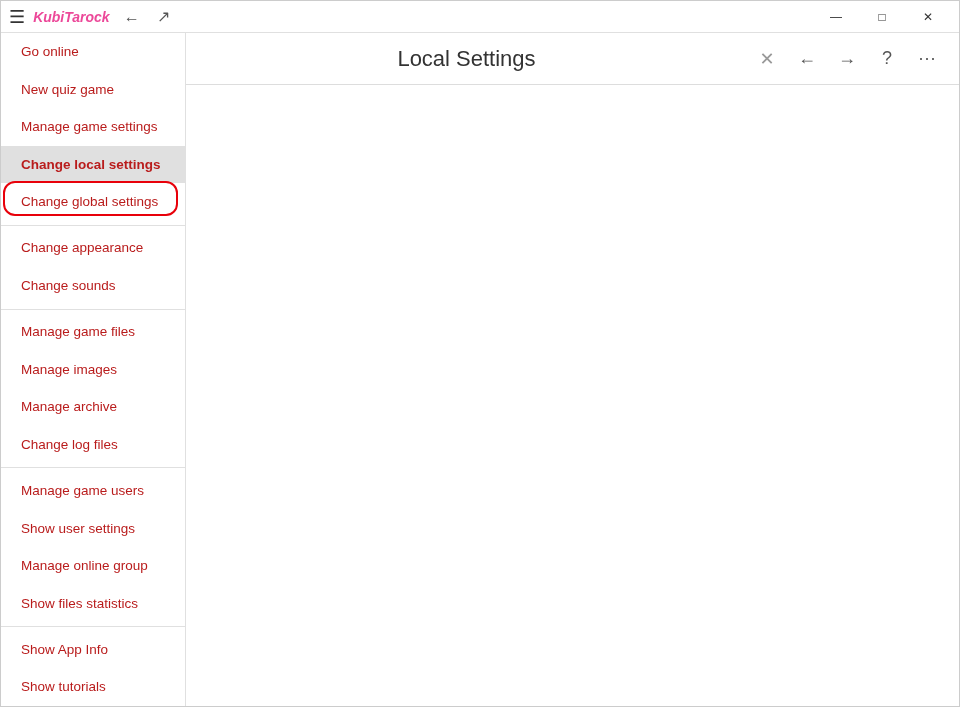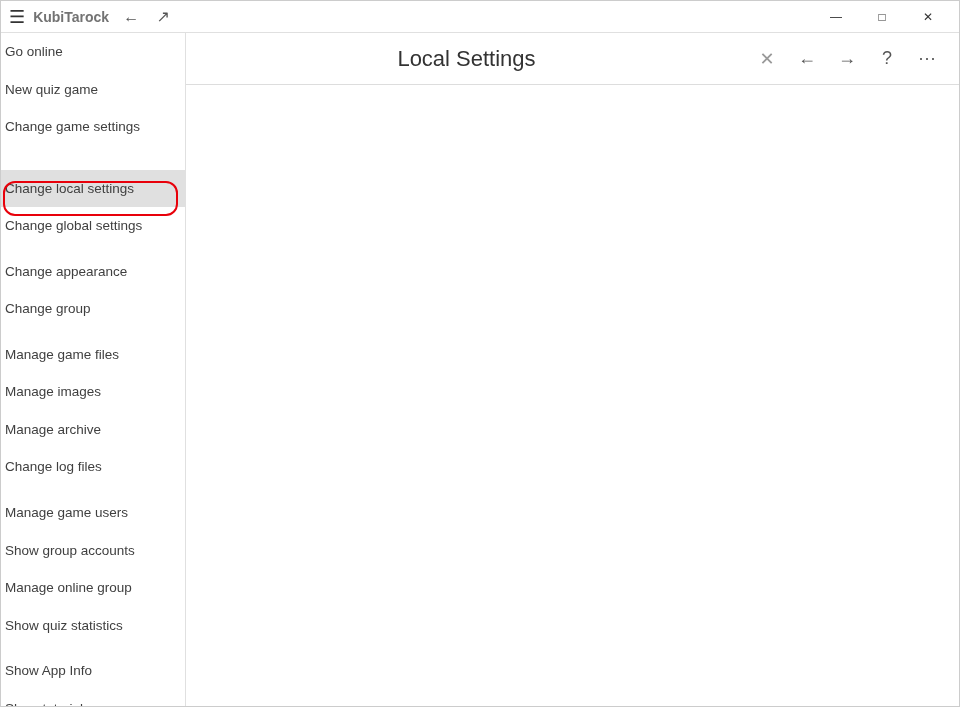--- a/index.html
+++ b/index.html
@@ -4,33 +4,33 @@
   <style>
     * { box-sizing: border-box; margin: 0; padding: 0; }
     body { font-family: 'Segoe UI', Arial, sans-serif; font-size: 14px; background: #f0f0f0; width: 960px; height: 707px; overflow: hidden; }
 
     .window { width: 960px; height: 707px; display: flex; flex-direction: column; border: 1px solid #ccc; background: #fff; }
 
     
     .titlebar { height: 32px; background: #fff; display: flex; align-items: center; padding: 0 8px; border-bottom: 1px solid #e0e0e0; user-select: none; flex-shrink: 0; }
     .titlebar-left { display: flex; align-items: center; gap: 8px; flex: 1; }
     .hamburger { font-size: 18px; cursor: pointer; color: #333; }
-    .app-title { font-size: 14px; font-weight: 600; color: #737373; }
+    .app-title { font-size: 14px; font-weight: 600; color: #ec4899; font-style: italic; }
     .titlebar-nav { display: flex; gap: 4px; align-items: center; }
     .titlebar-btn { width: 28px; height: 28px; display: flex; align-items: center; justify-content: center; cursor: pointer; color: #555; font-size: 16px; border-radius: 3px; }
     .window-controls { display: flex; align-items: center; margin-left: auto; }
     .win-btn { width: 46px; height: 32px; display: flex; align-items: center; justify-content: center; cursor: pointer; font-size: 12px; color: #333; }
 
     
     .main { display: flex; flex: 1; overflow: hidden; }
 
     
     .sidebar { width: 185px; background: #fff; border-right: 1px solid #e0e0e0; display: flex; flex-direction: column; overflow-y: auto; flex-shrink: 0; }
-    .sidebar-item { padding: 10px 4px; cursor: pointer; color: #404040; font-size: 13.5px; line-height: 1.3; }
-    .sidebar-item.active { background: #e0e0e0; font-weight: 400; margin-top: 24px; }
+    .sidebar-item { padding: 10px 20px; cursor: pointer; color: #b91c1c; font-size: 13.5px; line-height: 1.3; }
+    .sidebar-item.active { background: #e0e0e0; font-weight: 700; }
     .sidebar-divider { height: 1px; background: #e0e0e0; margin: 4px 0; }
 
     
     .content { flex: 1; position: relative; overflow: hidden; }
 
     
     .game-topbar { height: 52px; background: #fff; display: flex; align-items: center; padding: 0 16px; gap: 20px; border-bottom: 1px solid #ddd; }
     .game-topbar-title { font-size: 22px; font-weight: 300; color: #333; flex: 1; text-align: center; }
     .game-topbar-actions { display: flex; gap: 8px; align-items: center; margin-left: auto; }
     .topbar-icon { width: 32px; height: 32px; display: flex; align-items: center; justify-content: center; cursor: pointer; color: #555; font-size: 18px; border-radius: 3px; }
@@ -64,36 +64,36 @@
   </div>
 
   <div class="main">
 
     <div class="sidebar" style="position:relative;">
 
       <div class="sidebar-highlight-oval"></div>
 
       <div class="sidebar-item">Go online</div>
       <div class="sidebar-item">New quiz game</div>
-      <div class="sidebar-item">Change game settings</div>
+      <div class="sidebar-item">Manage game settings</div>
       <div class="sidebar-item active">Change local settings</div>
       <div class="sidebar-item">Change global settings</div>
       <div class="sidebar-divider"></div>
       <div class="sidebar-item">Change appearance</div>
-      <div class="sidebar-item">Change group</div>
+      <div class="sidebar-item">Change sounds</div>
       <div class="sidebar-divider"></div>
       <div class="sidebar-item">Manage game files</div>
       <div class="sidebar-item">Manage images</div>
       <div class="sidebar-item">Manage archive</div>
       <div class="sidebar-item">Change log files</div>
       <div class="sidebar-divider"></div>
       <div class="sidebar-item">Manage game users</div>
-      <div class="sidebar-item">Show group accounts</div>
+      <div class="sidebar-item">Show user settings</div>
       <div class="sidebar-item">Manage online group</div>
-      <div class="sidebar-item">Show quiz statistics</div>
+      <div class="sidebar-item">Show files statistics</div>
       <div class="sidebar-divider"></div>
       <div class="sidebar-item">Show App Info</div>
       <div class="sidebar-item">Show tutorials</div>
 
     </div>
 
     <div class="content">
 
       <div class="game-topbar">
         <div class="game-topbar-title">Local Settings</div>

